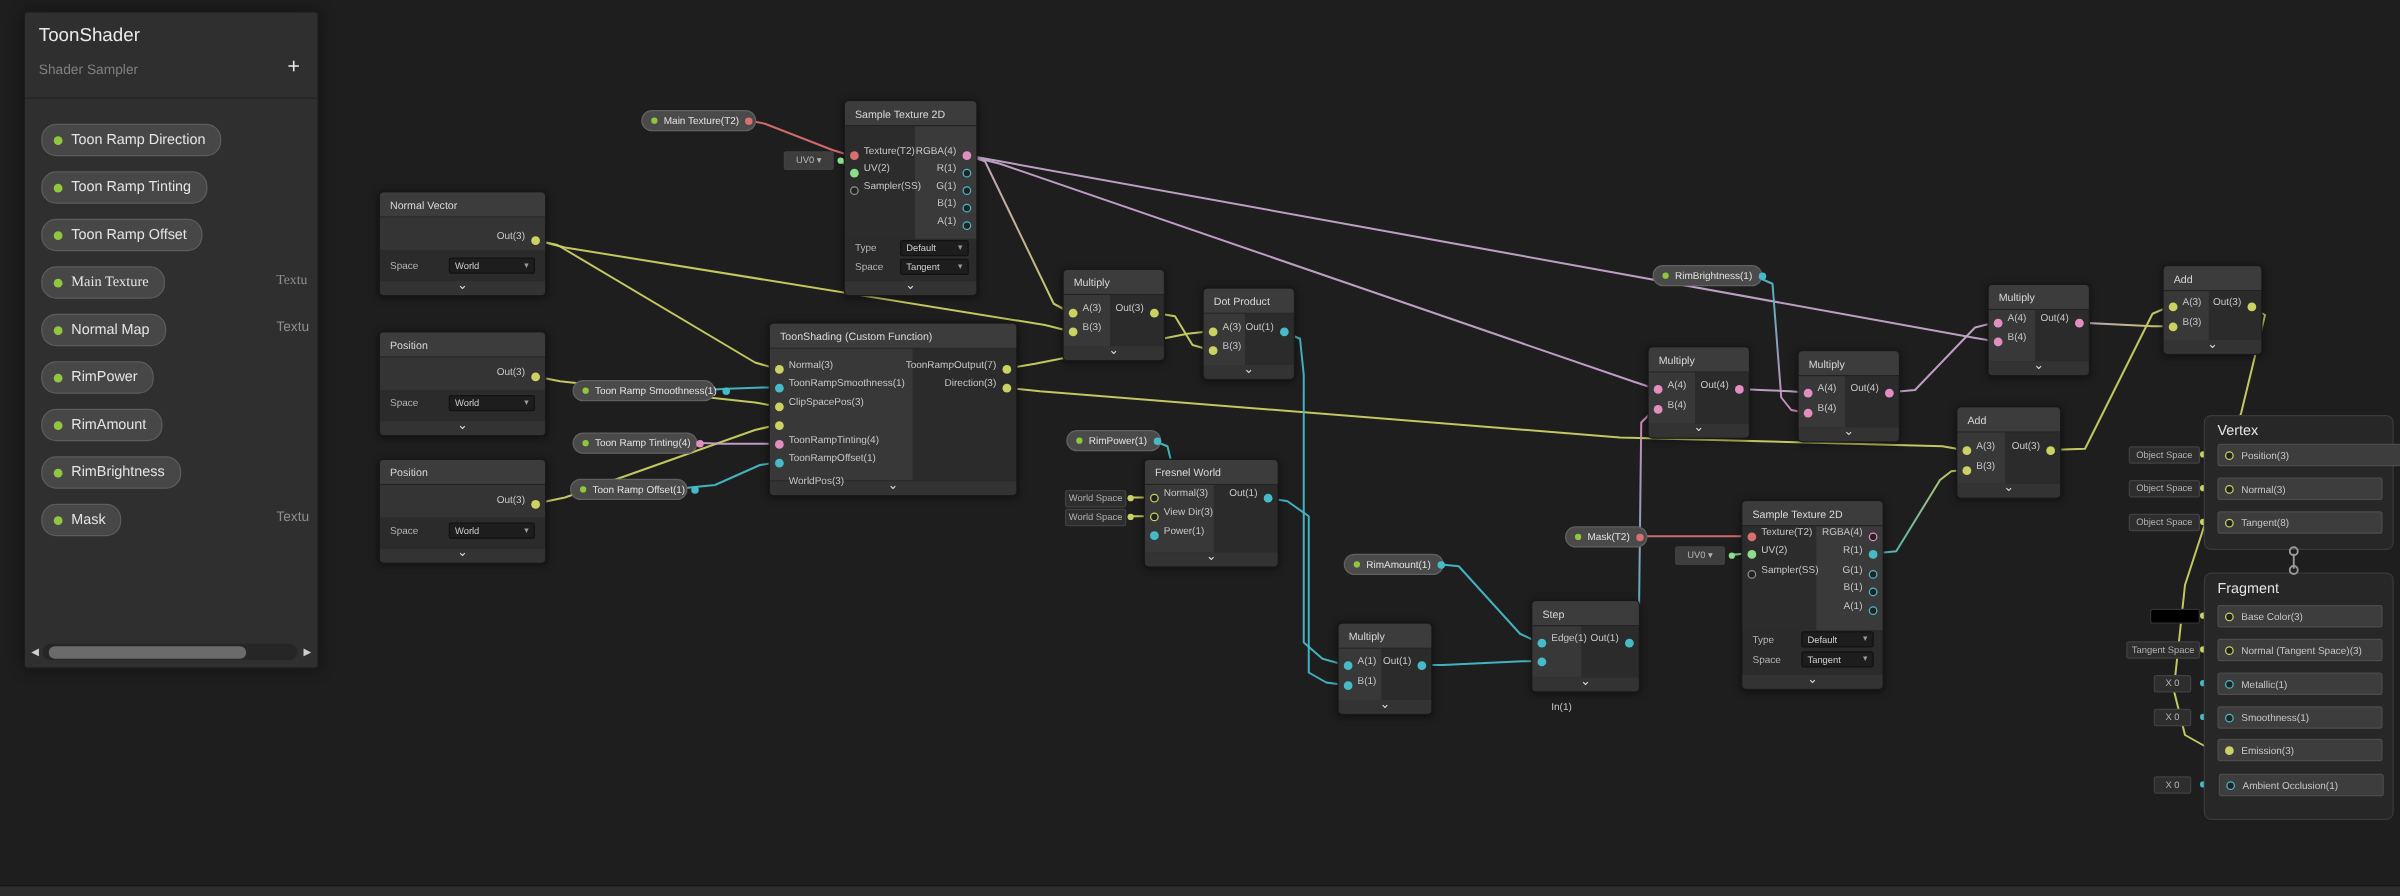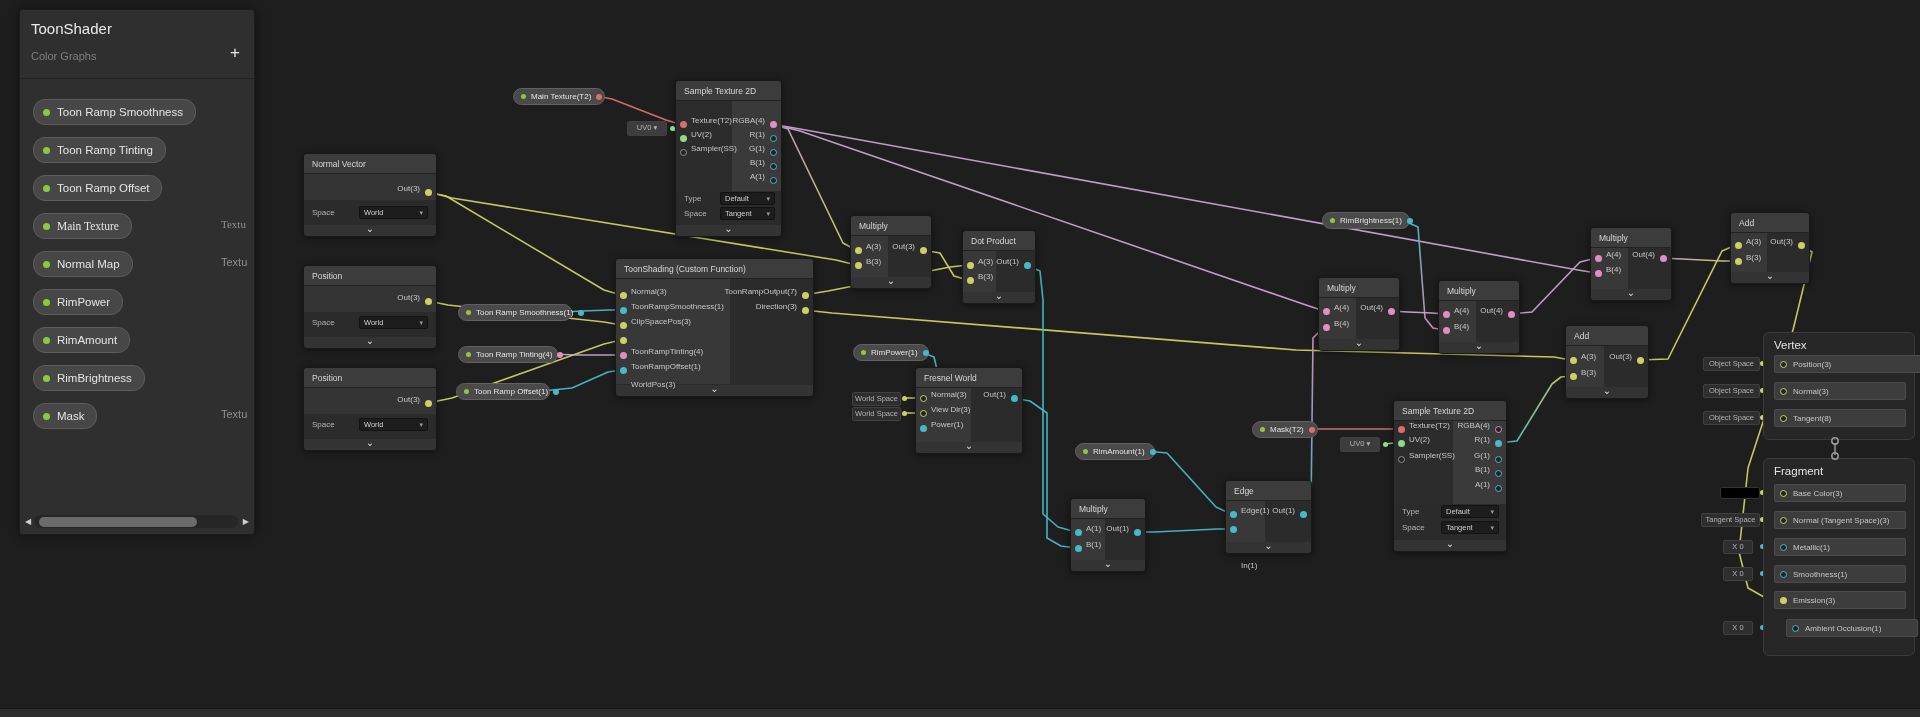--- a/index.html
+++ b/index.html
@@ -120,28 +120,28 @@
       <path d="M1764,417 L1779,417" fill="none" stroke="#cbd163" stroke-width="1.6" stroke-linejoin="round" stroke-linecap="round" opacity="0.95"></path>
       <path d="M1764,492 L1779,492" fill="none" stroke="#cbd163" stroke-width="1.6" stroke-linejoin="round" stroke-linecap="round" opacity="0.95"></path>
       <path d="M1764,519 L1779,519" fill="none" stroke="#cbd163" stroke-width="1.6" stroke-linejoin="round" stroke-linecap="round" opacity="0.95"></path>
       <path d="M1764,546 L1779,546" fill="none" stroke="#46bac7" stroke-width="1.6" stroke-linejoin="round" stroke-linecap="round" opacity="0.95"></path>
       <path d="M1764,573 L1779,573" fill="none" stroke="#46bac7" stroke-width="1.6" stroke-linejoin="round" stroke-linecap="round" opacity="0.95"></path>
       <path d="M1764,627 L1779,627" fill="none" stroke="#46bac7" stroke-width="1.6" stroke-linejoin="round" stroke-linecap="round" opacity="0.95"></path>
     </svg>
 
   <aside id="blackboard">
     <div class="bb-title">ToonShader</div>
-    <div class="bb-sub">Color Graphs</div>
+    <div class="bb-sub">Shader Sampler</div>
     <div class="bb-add">+</div>
     <div class="bb-divider"></div>
     <div id="bb-items">
         <div class="bb-row" style="left: 0px; top: 89px;">
           <div class="bb-pill">
             <div class="bb-dot"></div>
-            <span>Toon Ramp Smoothness</span>
+            <span>Toon Ramp Direction</span>
           </div>
         </div>
         <div class="bb-row" style="left: 0px; top: 127px;">
           <div class="bb-pill">
             <div class="bb-dot"></div>
             <span>Toon Ramp Tinting</span>
           </div>
         </div>
         <div class="bb-row" style="left: 0px; top: 165px;">
           <div class="bb-pill">
@@ -313,21 +313,21 @@
       <div class="panel" style="left: 0px; top: 20px; width: 34px; height: 41px; background: rgb(56, 56, 56);"></div>
       <div class="port" style="left: 4px; top: 30px; background: rgb(70, 186, 199);"></div>
       <div class="plabel" style="left: 15px; top: 25px;">A(1)</div>
       <div class="port" style="left: 4px; top: 46px; background: rgb(70, 186, 199);"></div>
       <div class="plabel" style="left: 15px; top: 41px;">B(1)</div>
       <div class="port" style="left: 63px; top: 30px; background: rgb(70, 186, 199);"></div>
       <div class="plabel" style="left: 0px; top: 25px; width: 58px; text-align: right;">Out(1)</div>
       <div class="node-foot">⌄</div>
     </div>
     <div class="node" style="left: 1225px; top: 480px; width: 85px; height: 72px;">
-      <div class="node-title">Edge</div>
+      <div class="node-title">Step</div>
       <div class="panel" style="left: 0px; top: 20px; width: 39px; height: 41px; background: rgb(56, 56, 56);"></div>
       <div class="port" style="left: 4px; top: 30px; background: rgb(70, 186, 199);"></div>
       <div class="plabel" style="left: 15px; top: 25px;">Edge(1)</div>
       <div class="port" style="left: 4px; top: 45px; background: rgb(70, 186, 199);"></div>
       <div class="plabel" style="left: 15px; top: 40px; margin-top: 40px;">In(1)</div>
       <div class="port" style="left: 74px; top: 30px; background: rgb(70, 186, 199);"></div>
       <div class="plabel" style="left: 0px; top: 25px; width: 69px; text-align: right;">Out(1)</div>
       <div class="node-foot">⌄</div>
     </div>
     <div class="node" style="left: 1318px; top: 277px; width: 80px; height: 72px;">
@@ -505,21 +505,21 @@
         <div class="plabel">Metallic(1)</div>
       </div>
       <div class="slot" style="left: 10px; top: 106px; width: 132px; height: 18px;">
         <div class="port" style="left: 5px; top: 5px; border: 1.5px solid rgb(70, 186, 199); background: rgb(34, 34, 34);"></div>
         <div class="plabel">Smoothness(1)</div>
       </div>
       <div class="slot" style="left: 10px; top: 132px; width: 132px; height: 18px;">
         <div class="port" style="left: 5px; top: 5px; background: rgb(203, 209, 99);"></div>
         <div class="plabel">Emission(3)</div>
       </div>
-      <div class="slot" style="left: 22px; top: 160px; width: 132px; height: 18px;">
+      <div class="slot" style="left: 11px; top: 160px; width: 132px; height: 18px;">
         <div class="port" style="left: 5px; top: 5px; border: 1.5px solid rgb(70, 186, 199); background: rgb(34, 34, 34);"></div>
         <div class="plabel">Ambient Occlusion(1)</div>
       </div>
     </div>
     <svg width="16" height="26" class="linkicon" style="left: 1827px; top: 436px;">
       <line x1="8" y1="7" x2="8" y2="19" stroke="#9a9a9a" stroke-width="1.5"></line>
       <circle cx="8" cy="5" r="3.2" fill="none" stroke="#9a9a9a" stroke-width="1.5"></circle>
       <circle cx="8" cy="20" r="3.2" fill="none" stroke="#9a9a9a" stroke-width="1.5"></circle>
     </svg>
   </div>

